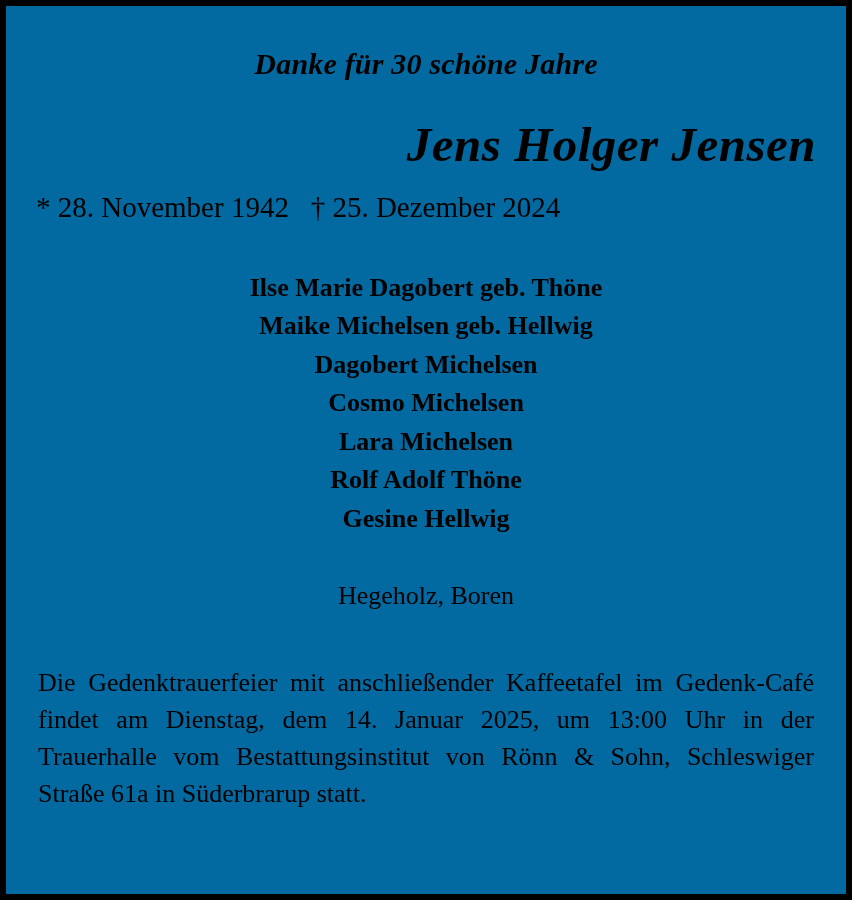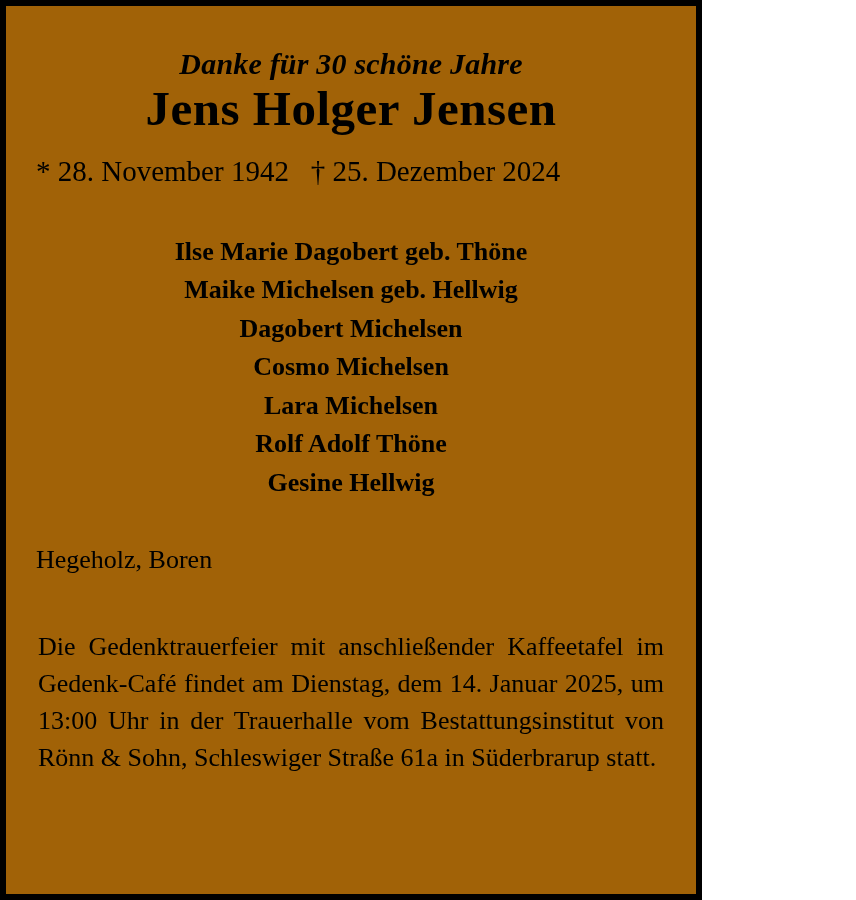--- a/index.html
+++ b/index.html
@@ -10,62 +10,64 @@
   body {
     width: 856px;
     height: 900px;
     font-family: "Liberation Serif", "DejaVu Serif", serif;
     color: #000000;
     overflow: hidden;
   }
   .notice {
     position: relative;
     box-sizing: border-box;
-    width: 702px;
+    width: 852px;
     height: 900px;
     border: 6px solid #000000;
-    background: #a16207;
+    background: #0369a1;
     padding: 34px 30px 20px 30px;
     display: flex;
     flex-direction: column;
   }
   .headline {
     text-align: center;
     font-style: italic;
     font-weight: bold;
     font-size: 30px;
     line-height: 1.2;
     letter-spacing: 0.2px;
     margin-top: 6px;
   }
   .deceased-name {
-    text-align: center;
+    text-align: right;
+    font-style: italic;
     font-weight: bold;
     font-size: 49px;
     line-height: 1.1;
+    margin-top: 36px;
     letter-spacing: 0.5px;
   }
   .dates {
     font-size: 29px;
     line-height: 1.2;
     margin-top: 18px;
     white-space: pre;
   }
   .mourners {
     text-align: center;
     font-weight: bold;
     font-size: 26px;
     line-height: 1.48;
     margin-top: 44px;
   }
   .mourner {
     display: block;
   }
   .place {
-    text-align: left;
+    text-align: center;
     font-size: 26px;
     line-height: 1.2;
     margin-top: 42px;
   }
   .ceremony {
     font-size: 26px;
     line-height: 1.42;
     text-align: justify;
     text-align-last: left;
     margin-top: 54px;

